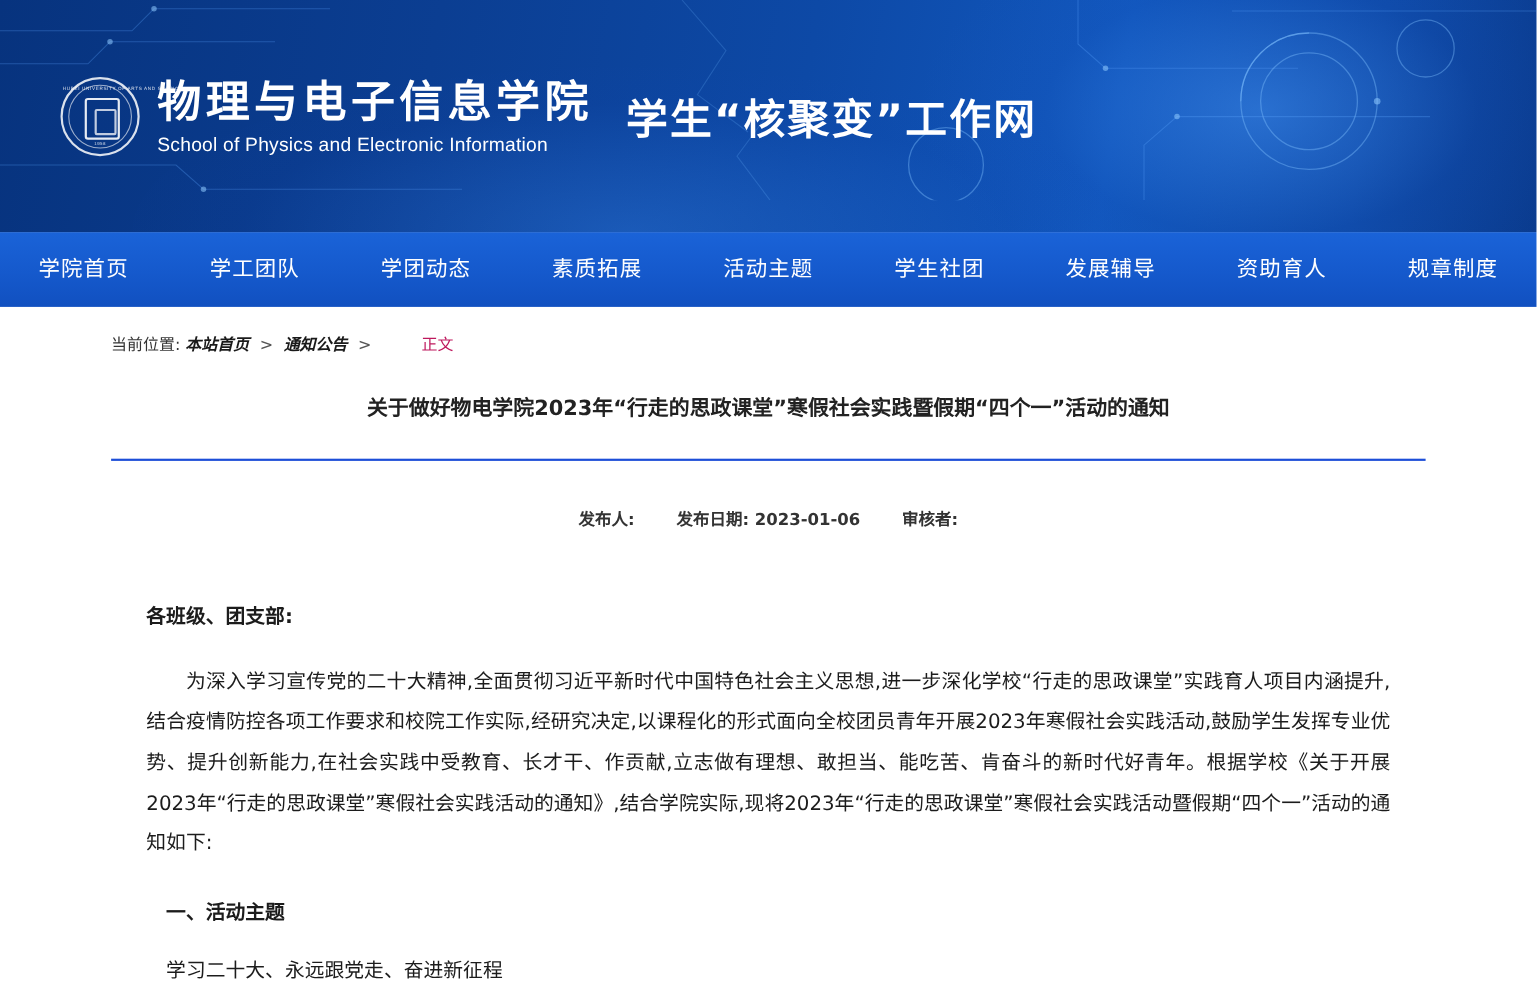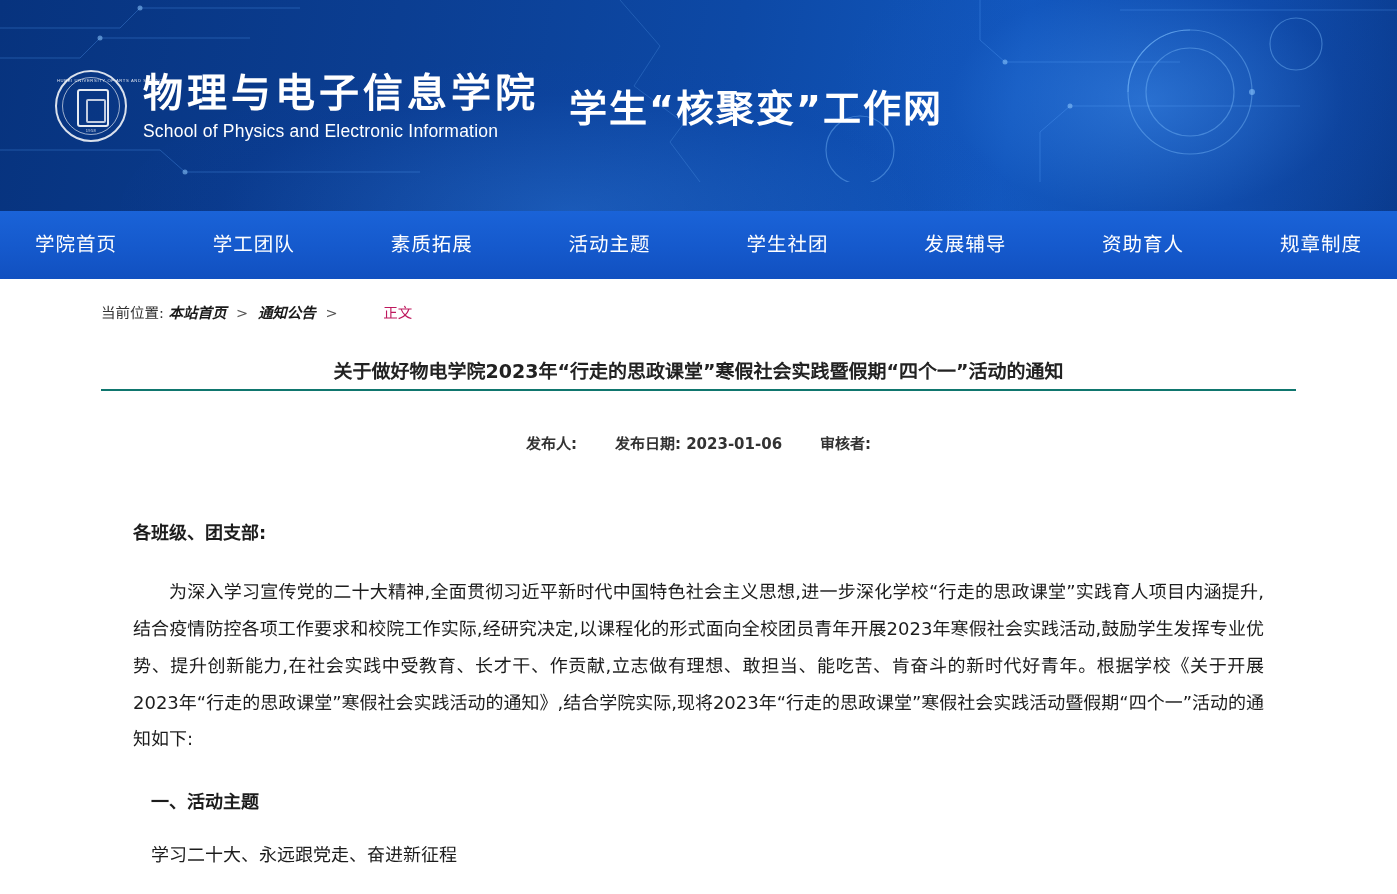--- a/index.html
+++ b/index.html
@@ -165,22 +165,22 @@
     text-decoration: none;
     font-style: italic;
   }
   .breadcrumb .sep { color: #555; margin: 0 5px; }
   .breadcrumb .cur { color: #be185d; margin-left: 36px; }
 
   .art-title {
     text-align: center;
     font-size: 19px;
     color: #222;
-    padding: 22px 30px 4px;
-    border-bottom: 2px solid #0f766e;
+    padding: 22px 30px 32px;
+    border-bottom: 2px solid #1d4ed8;
     line-height: 1.5;
     font-family: "DejaVu Sans", "Liberation Sans", sans-serif;
   }
   .meta {
     display: flex;
     justify-content: center;
     gap: 38px;
     font-size: 15px;
     color: #333;
     padding: 28px 0 0;
@@ -266,20 +266,21 @@
       <div class="title-en">School of Physics and Electronic Information</div>
     </div>
 
     <div class="title-sub">学生“核聚变”工作网</div>
   </div>
 </div>
 
 <nav class="nav">
   <div class="nav-item">学院首页</div>
   <div class="nav-item">学工团队</div>
+  <div class="nav-item">学团动态</div>
   <div class="nav-item">素质拓展</div>
   <div class="nav-item">活动主题</div>
   <div class="nav-item">学生社团</div>
   <div class="nav-item">发展辅导</div>
   <div class="nav-item">资助育人</div>
   <div class="nav-item">规章制度</div>
 </nav>
 
 <div class="content">
 

